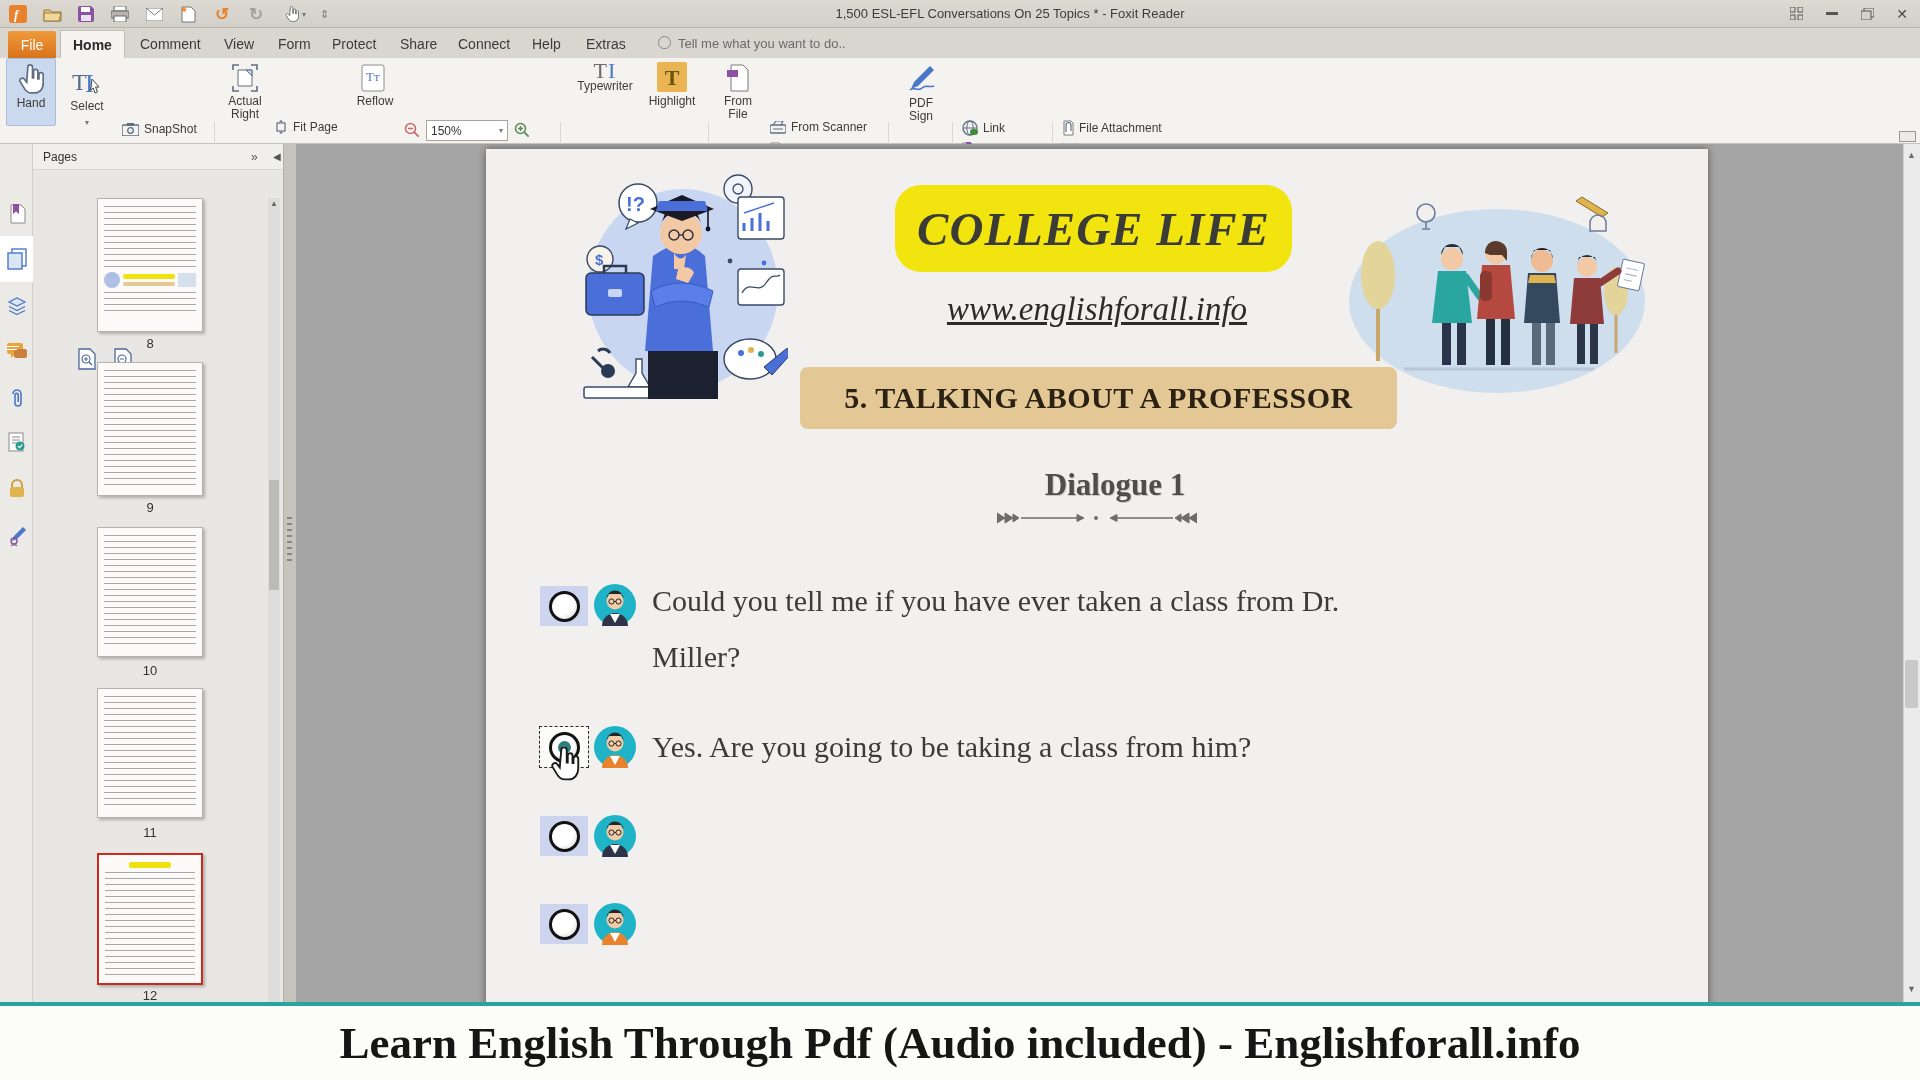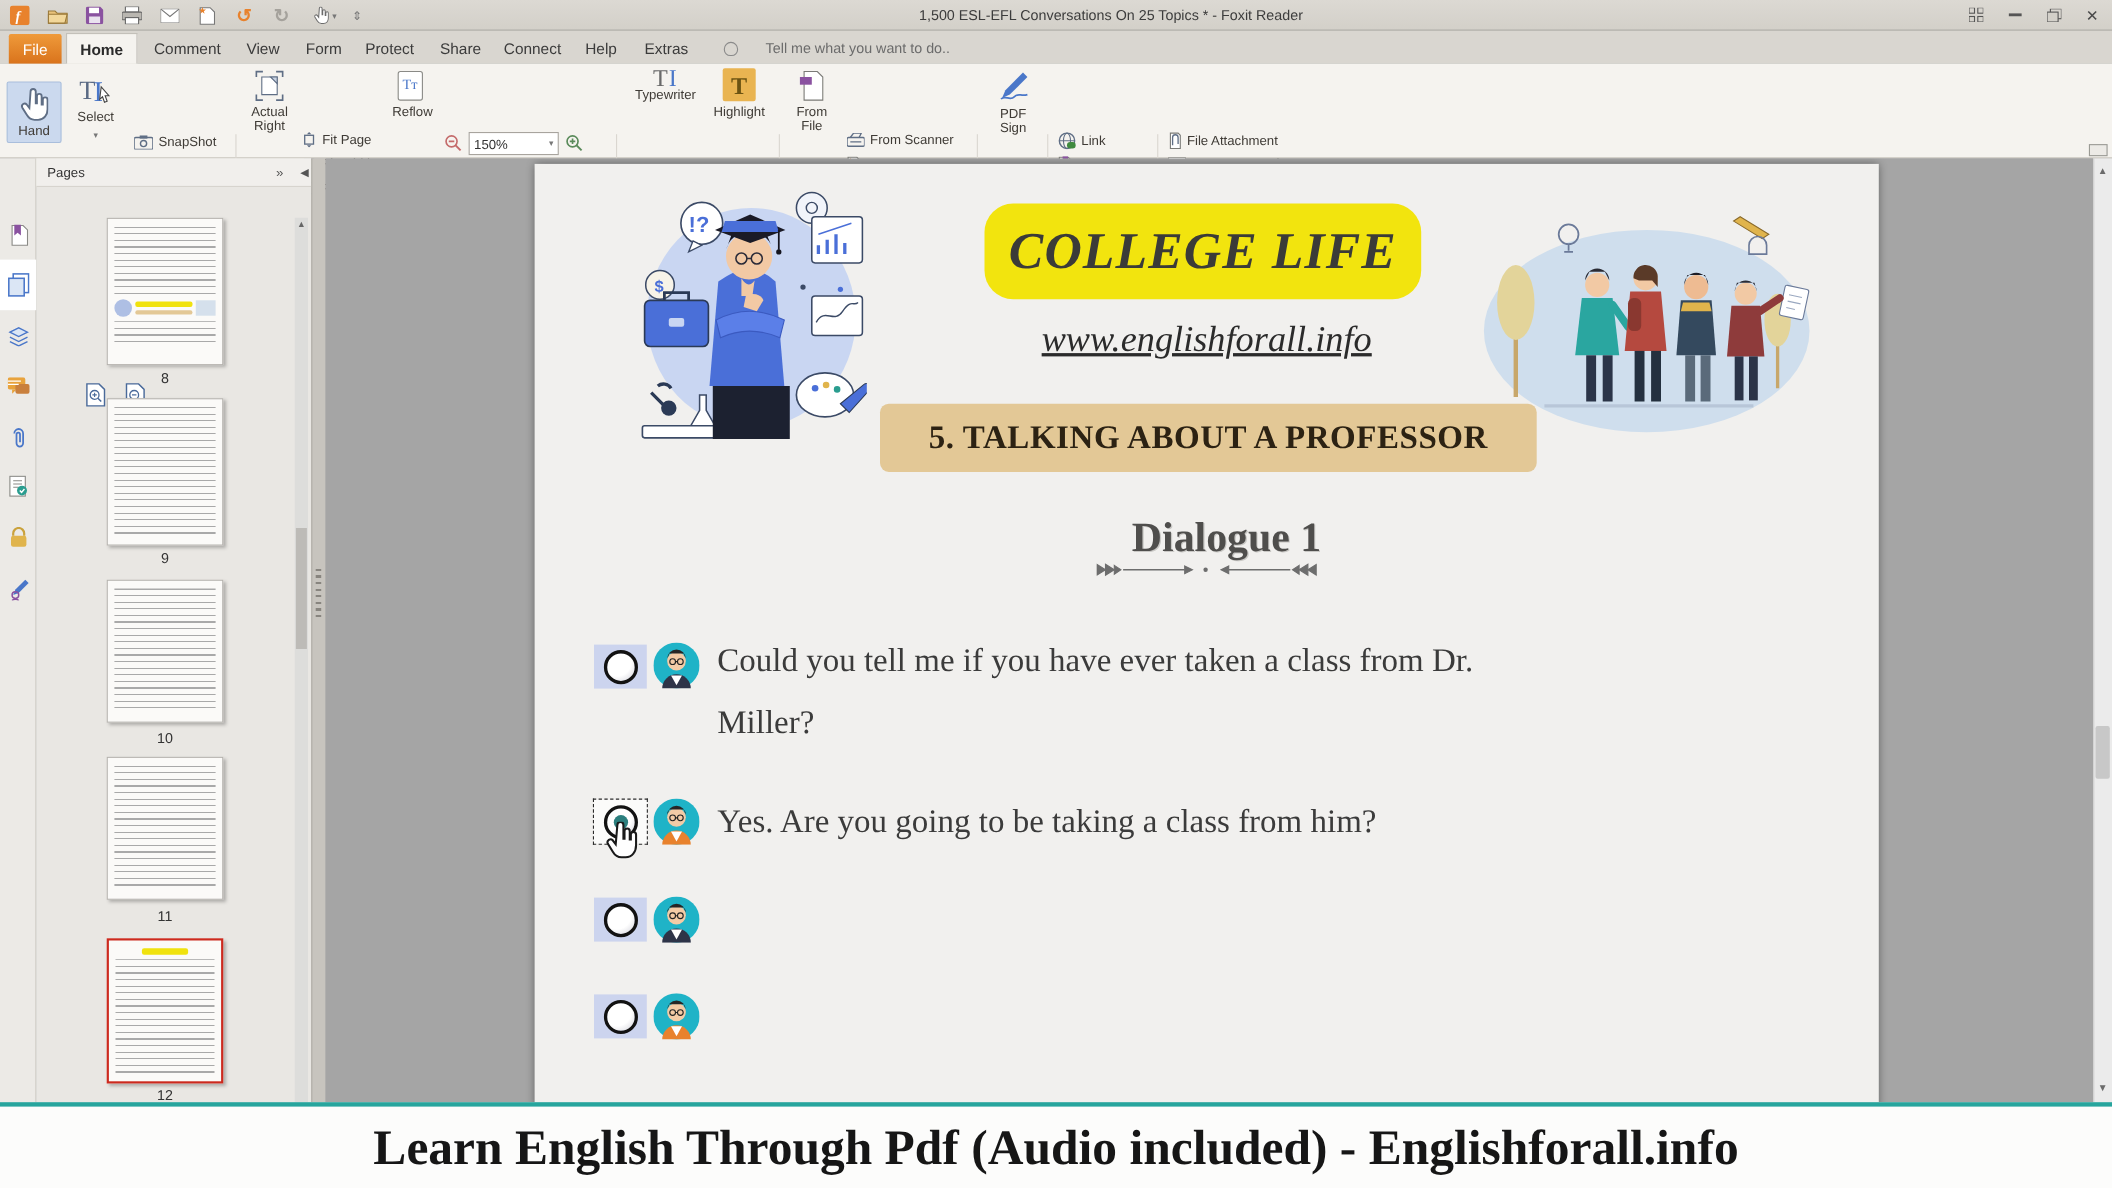--- a/index.html
+++ b/index.html
@@ -14,21 +14,21 @@
   .qat-ico { top:4px; width:20px; height:20px; display:flex; align-items:center; justify-content:center; }
   .win-title { top:6px; left:560px; width:900px; text-align:center; font-size:13px; color:#3c3c3c; }
   .winbtn { top:0; width:32px; height:27px; display:flex; align-items:center; justify-content:center; color:#4a4a4a; }
 
   
   .tabrow { left:0; top:28px; width:1920px; height:30px; background:#d9d6d0; }
   .tab { top:2px; height:28px; display:flex; align-items:center; justify-content:center;
     font-size:14px; color:#3b3b3b; padding:0 12px; }
   .tab.file { background:linear-gradient(#ef9a3a,#d9731c); color:#fff; font-weight:normal; border-radius:2px 2px 0 0; top:3px; height:27px; }
   .tab.active { background:#f5f3ef; color:#2a2a2a; font-weight:bold; border:1px solid #c3c0b9; border-bottom:none; }
-  .tellme { top:8px; left:658px; display:flex; gap:25px; align-items:flex-end; font-size:13px; color:#6b6b6b; }
+  .tellme { top:8px; left:658px; display:flex; gap:7px; align-items:flex-start; font-size:13px; color:#6b6b6b; }
   .bulb { width:13px; height:13px; border:1.5px solid #8a8a8a; border-radius:50% 50% 45% 45%; }
   .findbox { top:31px; left:1647px; width:118px; height:24px; background:#fff; border:1px solid #9a9a94;
     display:flex; align-items:center; padding:0 5px; }
   .findbox input { border:none; outline:none; width:88px; font-size:13px; color:#444; background:transparent; font-family:"Liberation Sans",sans-serif;}
   .caret { font-size:8px; color:#777; }
 
   
   .ribbon { left:0; top:58px; width:1920px; height:86px; background:#f5f3ef; border-bottom:1px solid #c6c2bb; }
   .rsep { top:64px; width:1px; height:66px; background:#dad6d0; }
   .bigbtn { display:flex; flex-direction:column; align-items:center; justify-content:flex-start; gap:3px;
@@ -71,21 +71,21 @@
     box-shadow:0 0 8px rgba(0,0,0,.45); overflow:hidden; }
   .badge { position:absolute; left:409px; top:36px; width:397px; height:87px; background:#f2e40e; border-radius:26px;
     display:flex; align-items:center; justify-content:center; font-family:"Liberation Serif",serif;
     font-size:47px; font-weight:900; font-style:italic; color:#3b3b38; letter-spacing:1px; }
   .site { position:absolute; left:0; top:142px; width:1222px; text-align:center; font-family:"Liberation Serif",serif;
     font-size:33px; font-style:italic; color:#2b2b2b; text-decoration:underline; }
   .topicbar { position:absolute; left:314px; top:218px; width:597px; height:62px; background:#e3c896; border-radius:8px;
     display:flex; align-items:center; justify-content:center; font-family:"Liberation Serif",serif;
     font-size:30px; font-weight:bold; color:#2c2213; letter-spacing:.5px; }
   .dlg-title { position:absolute; left:0; top:318px; width:1222px; text-align:center; font-family:"Liberation Serif",serif;
-    font-size:38px; font-weight:bold; color:#4f4e4c; text-shadow:1px 1px 0 #c9c8c5;padding-left:36px; }
+    font-size:31px; font-weight:bold; color:#4f4e4c; text-shadow:1px 1px 0 #c9c8c5;padding-left:36px; }
   .dlg-div { position:absolute; left:511px; top:362px; }
   .drow-radio { position:absolute; left:54px; width:48px; height:40px; background:#ccd4ee;
     display:flex; align-items:center; justify-content:center; }
   .drow-radio.sel { background:#fbfbfa; outline:1px dashed #2b2b2b; }
   .rcirc { width:31px; height:31px; border-radius:50%; border:3px solid #121212;
     background:radial-gradient(circle at 35% 30%, #ffffff 55%, #cfcfd8); display:flex; align-items:center; justify-content:center; }
   .rdot { width:13px; height:13px; border-radius:50%; background:#2c7f7e; }
   .avatar { position:absolute; left:108px; width:42px; height:42px; }
   .dtext { position:absolute; left:166px; width:960px; font-family:Liberation Serif, serif;
     font-size:30px; color:#3b3b3b; line-height:56px; }
@@ -224,21 +224,21 @@
       <svg width="17" height="17">
           <circle cx="8.5" cy="5.5" r="3.6" fill="#3a3a3a"></circle>
           <path d="M1.5 17 a7 7 0 0 1 14 0z" fill="#3a3a3a"></path>
         </svg>
     </div>
     <div class="abs caret" style="left:1906px; top:40px">▾</div>
   </div>
 
   <div class="abs ribbon">
 
-    <div class="abs bigbtn sel" style="left:6px; top:16px; width:50px; height:56px; padding-top:5px">
+    <div class="abs bigbtn sel" style="left:6px; top:0; width:50px; height:68px; padding-top:5px">
       <svg width="26" height="30" viewBox="0 0 24 28">
           <path d="M9 3 a2.2 2.2 0 0 1 4.4 0 v10 h1 v-6 a2 2 0 0 1 4 0 v7 h1 v-4 a2 2 0 0 1 4 0 v8 c0 5-3 9-8 9 h-3 c-3 0-5-1.5-6.5-4 l-4-6.5 a2.3 2.3 0 0 1 3.8-2.5 l2.3 3 z" fill="#fff" stroke="#5f6e85" stroke-width="1.6"></path>
         </svg>
       <span>Hand</span>
     </div>
     <div class="abs bigbtn" style="left:60px; top:4px; width:54px; height:74px; padding-top:7px">
       <svg width="30" height="28">
         <text x="0" y="21" font-size="24" fill="#5a6a84" font-family="Liberation Serif,serif">T</text>
         <text x="13" y="23" font-size="26" fill="#4a77c9" font-family="Liberation Serif,serif">I</text>
         <path d="M20 10 l7 8 -3.4 0 1.8 5 -2.4 1 -1.8-5 -2.6 2.4z" fill="#fff" stroke="#444" stroke-width="1"></path>

